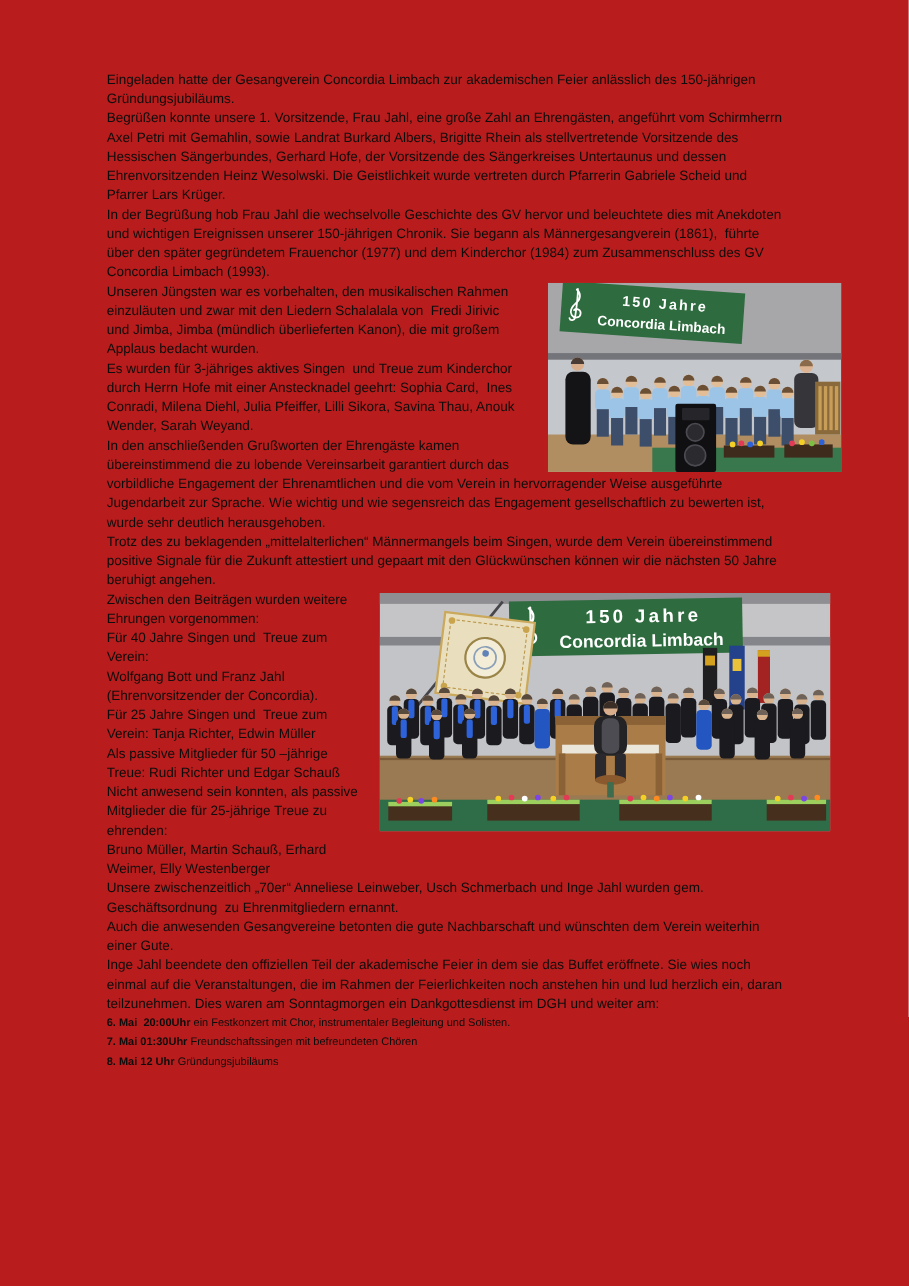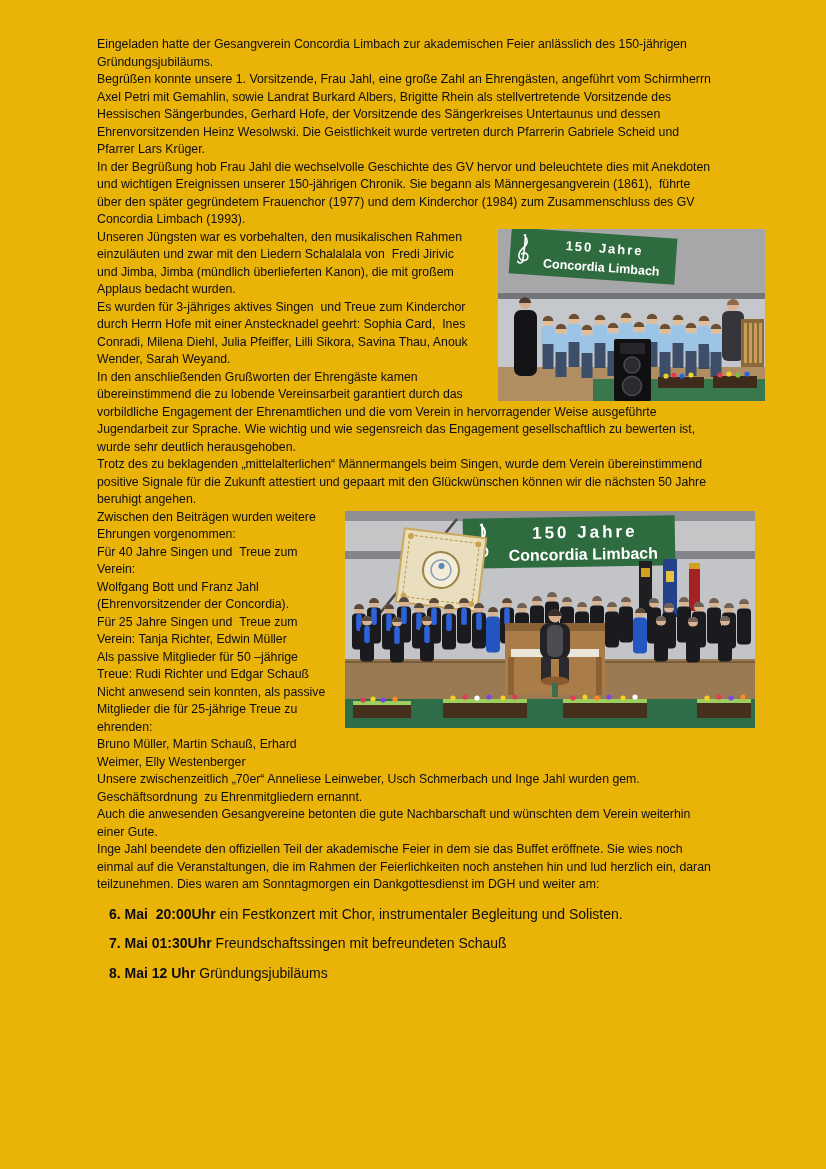--- a/index.html
+++ b/index.html
@@ -1,19 +1,19 @@
 <!DOCTYPE html>
 <html><head>
 <meta charset="utf-8">
 <style>
   html,body{margin:0;padding:0;background:#ffffff;}
   body{width:826px;height:1169px;overflow:hidden;font-family:"Liberation Sans",sans-serif;color:#0d0d0d;}
-  .page{box-sizing:border-box;width:826px;height:1169px;padding:36px 81px 0 97px;background:#eab308;}
+  .page{box-sizing:border-box;width:826px;height:1169px;padding:64px 81px 0 97px;background:#b91c1c;}
   .para{margin:0;font-size:12.3px;line-height:17.5px;white-space:pre-line;}
-  .evt{margin:12px;font-size:14px;line-height:17.5px;}
+  .evt{margin:0;font-size:10px;line-height:17.5px;}
   .evt b{font-weight:bold;}
   .photo{float:right;overflow:hidden;}
   .photo1{width:267px;height:172px;margin:0 -20px 0 10px;}
   .photo2{width:410px;height:217px;margin:2px -10px 4px 10px;}
   svg{display:block;}
 </style>
 </head>
 <body>
 
 <div class="page">
@@ -283,16 +283,16 @@
 Weimer, Elly Westenberger</p>
   <p class="para">Unsere zwischenzeitlich „70er“ Anneliese Leinweber, Usch Schmerbach und Inge Jahl wurden gem.
 Geschäftsordnung &nbsp;zu Ehrenmitgliedern ernannt.</p>
   <p class="para">Auch die anwesenden Gesangvereine betonten die gute Nachbarschaft und wünschten dem Verein weiterhin
 einer Gute.</p>
   <p class="para">Inge Jahl beendete den offiziellen Teil der akademische Feier in dem sie das Buffet eröffnete. Sie wies noch
 einmal auf die Veranstaltungen, die im Rahmen der Feierlichkeiten noch anstehen hin und lud herzlich ein, daran
 teilzunehmen. Dies waren am Sonntagmorgen ein Dankgottesdienst im DGH und weiter am:</p>
 
   <div class="evt"><b>6. Mai &nbsp;20:00Uhr</b><span> ein Festkonzert mit Chor, instrumentaler Begleitung und Solisten.</span></div>
-  <div class="evt"><b>7. Mai 01:30Uhr</b><span> Freundschaftssingen mit befreundeten Schauß</span></div>
+  <div class="evt"><b>7. Mai 01:30Uhr</b><span> Freundschaftssingen mit befreundeten Chören</span></div>
   <div class="evt"><b>8. Mai 12 Uhr</b><span> Gründungsjubiläums</span></div>
 
 </div>
 
 </body></html>

